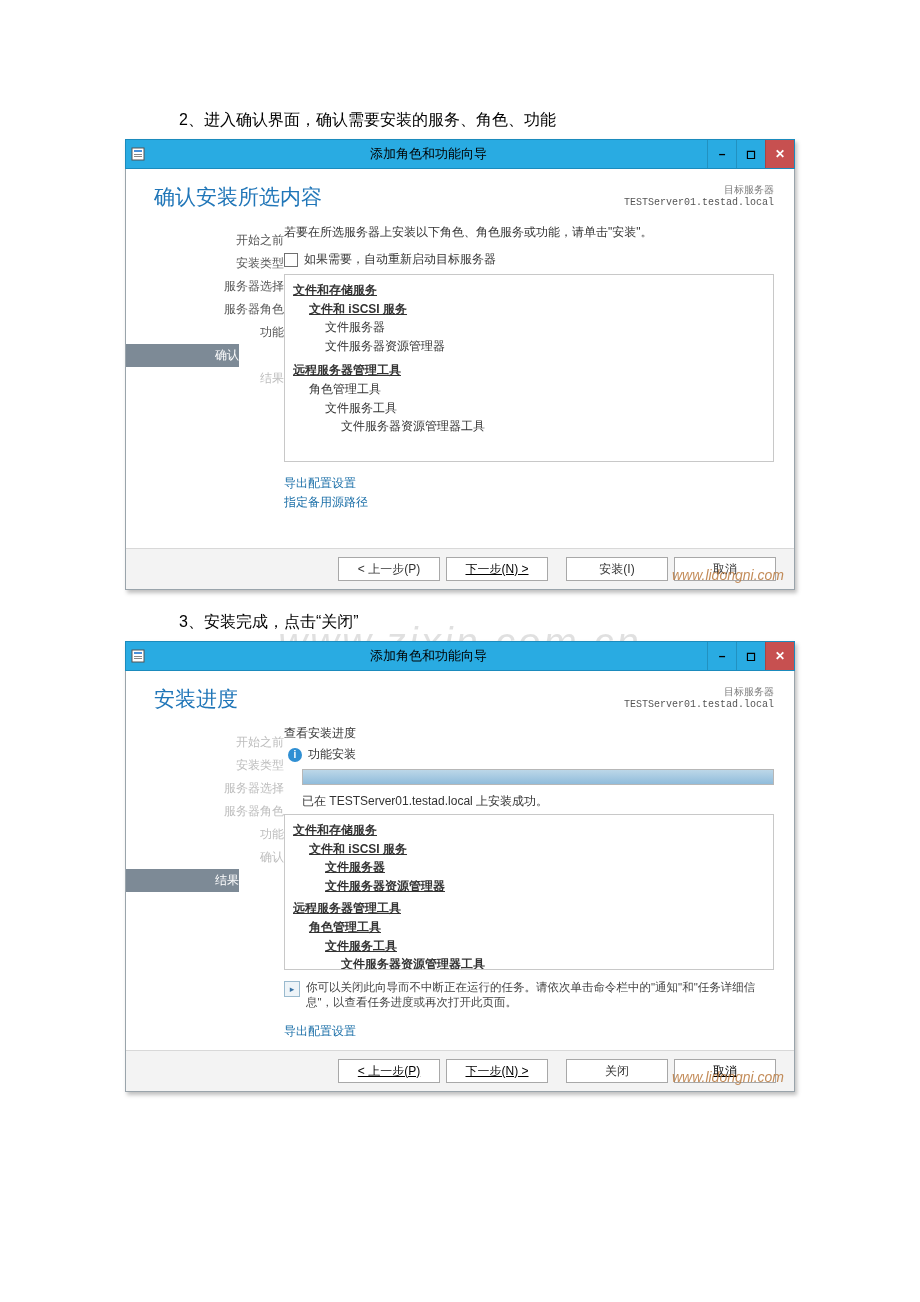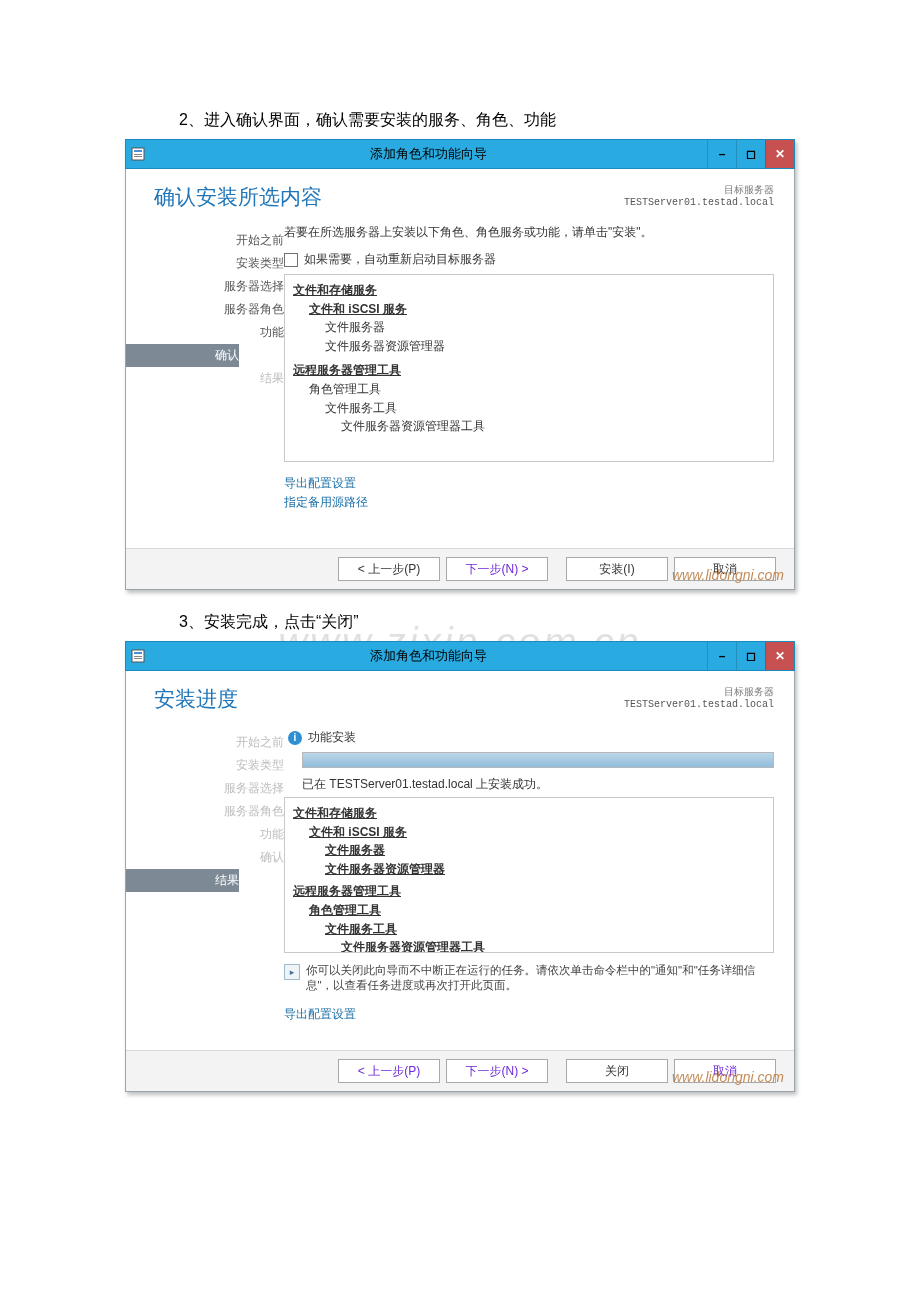--- a/index.html
+++ b/index.html
@@ -156,21 +156,21 @@
   .btn {
     min-width:80px;
     height:22px;
     font-size:12px;
     background:#fff;
     border:1px solid #a8a8a8;
     padding:0 10px;
     display:flex;align-items:center;justify-content:center;
     color:#333;
   }
-  .btn.disabled { color:#6d28d9; }
+  .btn.disabled { color:#000000;text-decoration:underline; }
   .watermark {
     position:absolute;
     left:50%; transform:translateX(-50%);
     font-size:40px;
     letter-spacing:3px;
     color:rgba(0,0,0,0.12);
     font-style:italic;
     user-select:none;
     pointer-events:none;
     white-space:nowrap;
@@ -294,20 +294,21 @@
         <div class="sidebar">
           <div class="step disabled">开始之前</div>
           <div class="step disabled">安装类型</div>
           <div class="step disabled">服务器选择</div>
           <div class="step disabled">服务器角色</div>
           <div class="step disabled">功能</div>
           <div class="step disabled">确认</div>
           <div class="step active">结果</div>
         </div>
         <div class="content">
+          <div class="subheading">查看安装进度</div>
           <div class="funcinstall">
             <span class="info-i">i</span>
             <span>功能安装</span>
           </div>
           <div class="progressbar">
               <div></div>
             </div>
           <div class="status-line">已在 TESTServer01.testad.local 上安装成功。</div>
           <div class="treebox tall">
             <div class="lvl1 bold">文件和存储服务</div>

